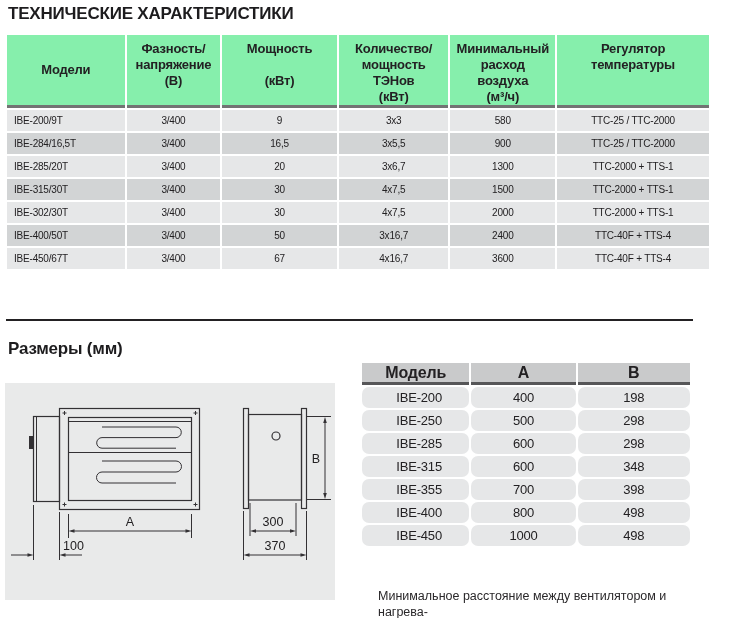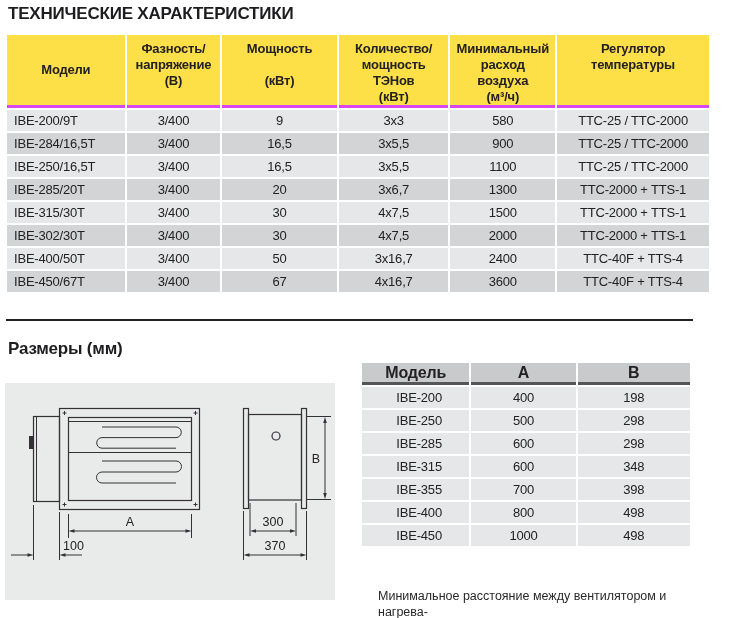--- a/index.html
+++ b/index.html
@@ -23,43 +23,43 @@
     position:absolute;left:6px;top:319px;width:687px;height:0;
     border-top:2px solid #232123;
   }
 
   table{border-collapse:separate;border-spacing:2px;table-layout:fixed;}
   th,td{padding:0;overflow:hidden;}
 
   
   .t1{position:absolute;left:5px;top:33px;width:706px;}
   .t1 th{
-    background:#fde047;font-weight:bold;font-size:13px;line-height:16px;
+    background:#86efac;font-weight:bold;font-size:13px;line-height:16px;
     vertical-align:top;padding-top:6px;white-space:pre-line;text-align:center;
-    border-bottom:3px solid #d946ef;height:64px;letter-spacing:-0.2px;
+    border-bottom:3px solid #737373;height:64px;letter-spacing:-0.2px;
   }
   .t1 th.model-h{vertical-align:middle;padding-top:0;}
   .t1 td{
-    height:21px;font-size:13px;text-align:center;vertical-align:middle;
+    height:21px;font-size:10px;text-align:center;vertical-align:middle;
     letter-spacing:-0.2px;
   }
   .t1 tbody tr:nth-child(odd) td{background:#e6e7e8;}
   .t1 tbody tr:nth-child(even) td{background:#d2d4d5;}
   td.left{text-align:left;padding-left:7px;}
 
   
   .t2{position:absolute;left:360px;top:361px;width:332px;}
   .t2 th{
     background:#c9cacb;font-weight:bold;font-size:16px;text-align:center;
     vertical-align:middle;border-bottom:3px solid #565658;height:19px;
     letter-spacing:-0.2px;
   }
   .t2 td{
     background:#e6e7e8;height:21px;font-size:13px;text-align:center;
-    vertical-align:middle;letter-spacing:-0.2px;
+    vertical-align:middle;letter-spacing:-0.2px;border-radius:7px;
   }
 
   .note{
     position:absolute;left:362px;top:573px;width:340px;margin:16px;
     font-size:12.5px;line-height:15.5px;white-space:pre-line;color:#2a282a;
   }
 
   .drawing-panel{
     position:absolute;left:5px;top:383px;width:330px;height:217px;
     background:#e9eaea;
@@ -119,28 +119,20 @@
       </tr>
       <tr>
         <td class="left">IBE-284/16,5T</td>
         <td>3/400</td>
         <td>16,5</td>
         <td>3x5,5</td>
         <td>900</td>
         <td>TTC-25 / TTC-2000</td>
       </tr>
       <tr>
-        <td class="left">IBE-250/16,5T</td>
-        <td>3/400</td>
-        <td>16,5</td>
-        <td>3x5,5</td>
-        <td>1100</td>
-        <td>TTC-25 / TTC-2000</td>
-      </tr>
-      <tr>
         <td class="left">IBE-285/20T</td>
         <td>3/400</td>
         <td>20</td>
         <td>3x6,7</td>
         <td>1300</td>
         <td>TTC-2000 + TTS-1</td>
       </tr>
       <tr>
         <td class="left">IBE-315/30T</td>
         <td>3/400</td>

